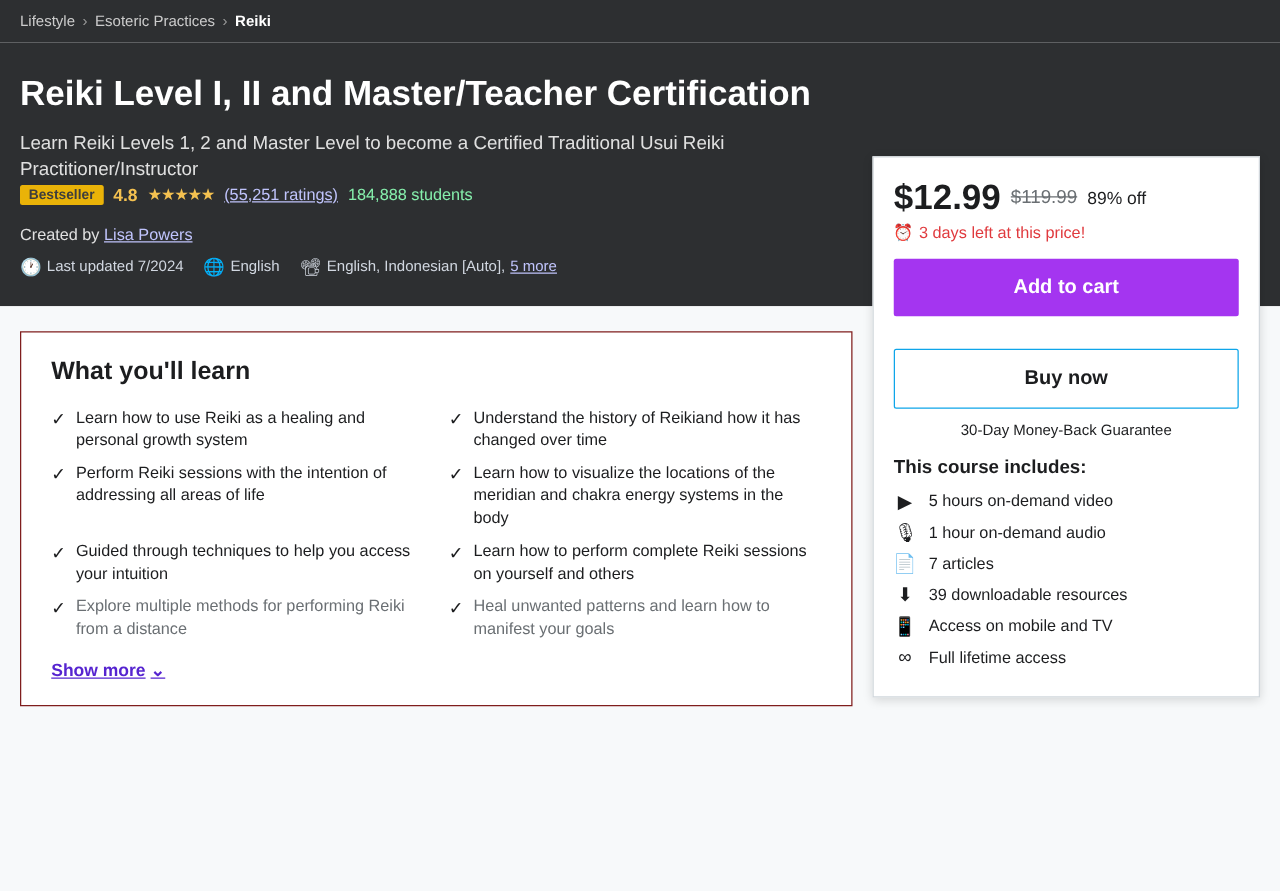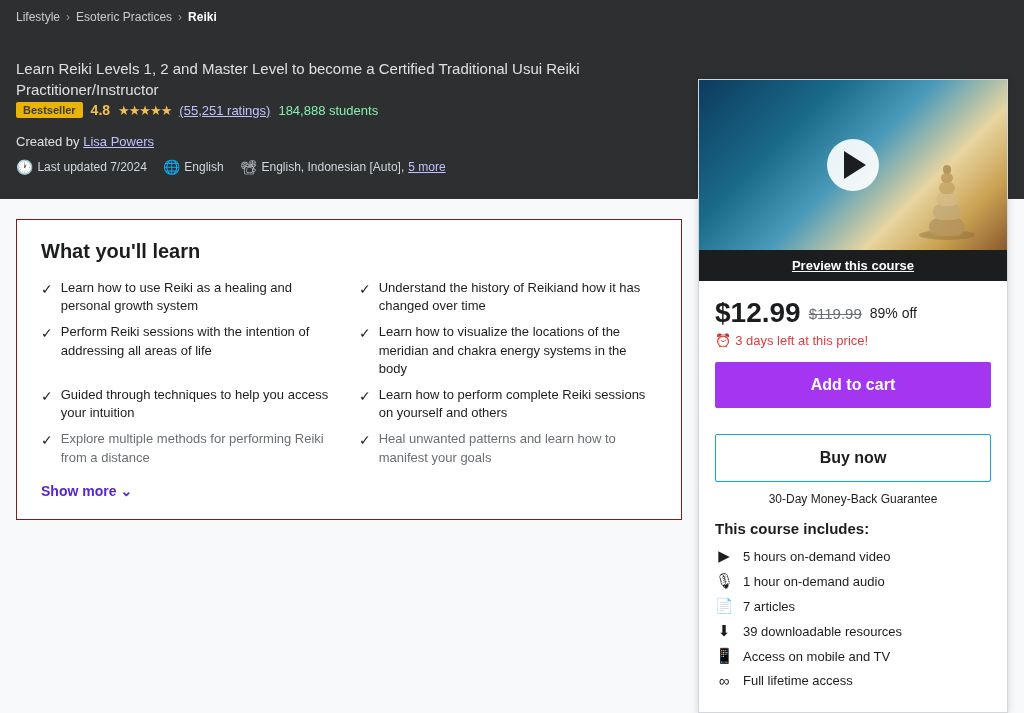--- a/index.html
+++ b/index.html
@@ -218,20 +218,21 @@
     .learn-item.faded { color: #6a6f73; }
     .show-more {
       margin-top: 16px;
       color: #5624d0;
       font-weight: 700;
       cursor: pointer;
       font-size: 14px;
       display: flex;
       align-items: flex-start;
       gap: 4px;
+      text-decoration: underline;
     }
 
     @media (max-width: 900px) {
       .sidebar { position: static; width: 100%; }
     }
   </style>
 </head>
 <body>
 
 <div class="top-bar">
@@ -239,20 +240,21 @@
     <a href="#">Lifestyle</a>
     <span class="sep">›</span>
     <a href="#">Esoteric Practices</a>
     <span class="sep">›</span>
     <span class="current">Reiki</span>
   </nav>
 </div>
 
 <div class="hero">
   <div class="hero-left">
+    <h1 class="hero-title">Reiki Level I, II and Master/Teacher Certification</h1>
     <p class="hero-subtitle">Learn Reiki Levels 1, 2 and Master Level to become a Certified Traditional Usui Reiki Practitioner/Instructor</p>
     <div class="rating-row">
       <span class="bestseller-badge">Bestseller</span>
       <span class="rating-number">4.8</span>
       <span class="stars">★★★★★</span>
       <a href="#" class="rating-count">(55,251 ratings)</a>
       <span class="students-count">184,888 students</span>
     </div>
     <div class="creator-row">
       <span>Created by</span>
@@ -320,37 +322,20 @@
       </div>
       <div class="show-more">
         <span>Show more</span>
         <span>⌄</span>
       </div>
     </div>
   </div>
 
   <div class="sidebar">
 
-    <div class="video-preview">
-      <div class="video-thumb">
-        <div class="video-thumb-img"></div>
-
-        <svg style="position:absolute;right:30px;bottom:10px;z-index:1;opacity:0.7" width="60" height="80" viewBox="0 0 60 80">
-          <ellipse cx="30" cy="75" rx="28" ry="5" fill="#8a6a40" opacity="0.6"></ellipse>
-          <rect x="12" y="58" width="36" height="18" rx="9" fill="#b09060"></rect>
-          <rect x="16" y="44" width="28" height="16" rx="8" fill="#c0a878"></rect>
-          <rect x="19" y="32" width="22" height="14" rx="7" fill="#d4b888"></rect>
-          <rect x="22" y="22" width="16" height="12" rx="6" fill="#c0a060"></rect>
-          <rect x="24" y="13" width="12" height="10" rx="5" fill="#b89050"></rect>
-          <rect x="26" y="5" width="8" height="9" rx="4" fill="#a08040"></rect>
-        </svg>
-        <div class="play-btn"></div>
-      </div>
-      <div class="preview-label">Preview this course</div>
-    </div>
 
     <div class="sidebar-body">
       
       <div class="price-row">
         <span class="price-current">$12.99</span>
         <span class="price-original">$119.99</span>
         <span class="price-discount">89% off</span>
       </div>
       <div class="urgency">
         <span>⏰</span>

